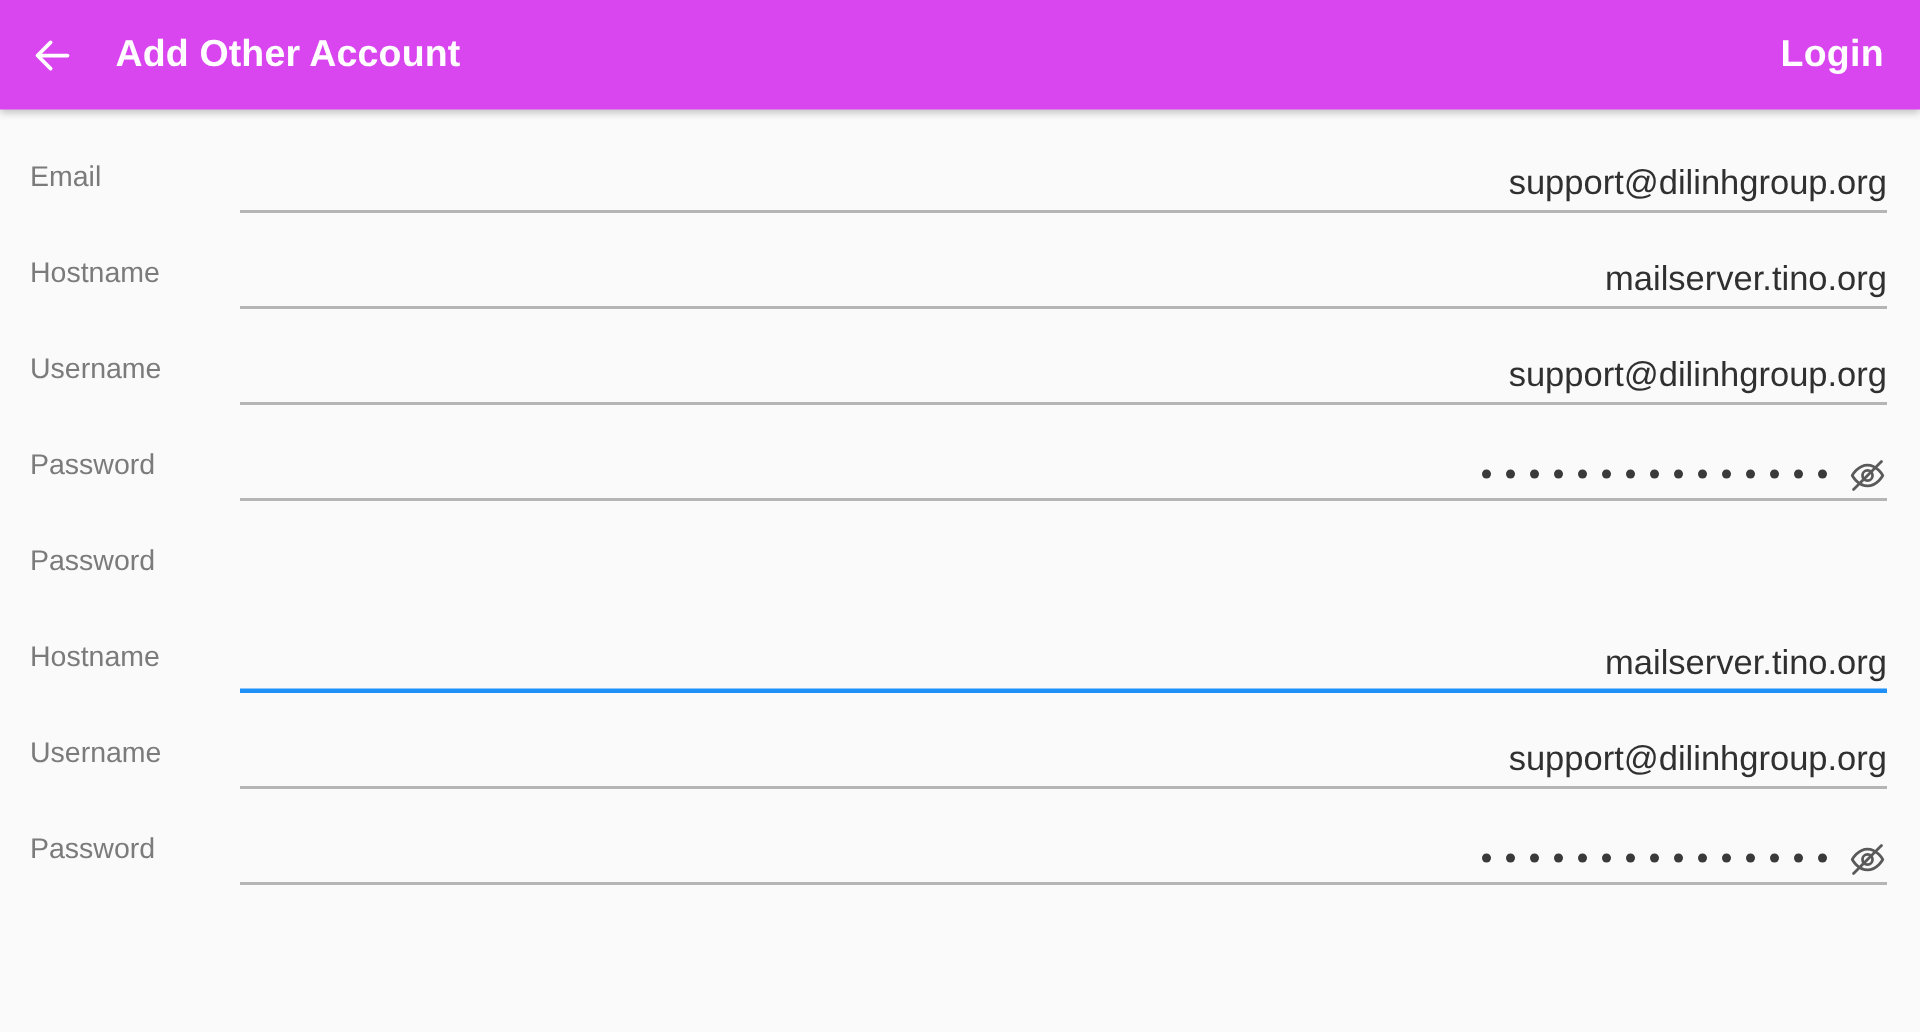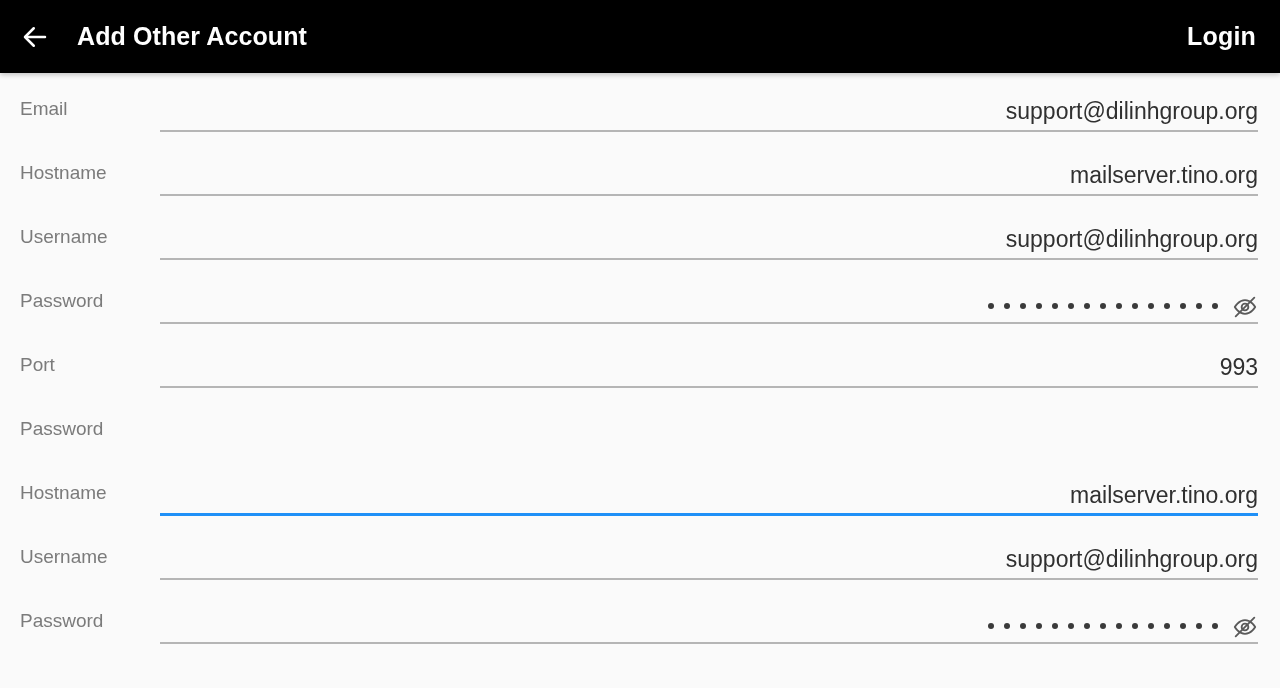--- a/index.html
+++ b/index.html
@@ -12,21 +12,21 @@
     background: #fafafa;
     font-family: "Liberation Sans", sans-serif;
     overflow: hidden;
     -webkit-font-smoothing: antialiased;
   }
 
   
   .appbar {
     position: relative;
     height: 73px;
-    background: #000000;
+    background: #d946ef;
     display: flex;
     align-items: center;
     padding: 0 22px 0 20px;
     box-sizing: border-box;
     box-shadow: 0 2px 5px rgba(0,0,0,0.22);
     z-index: 5;
   }
   .back-btn {
     width: 42px;
     height: 42px;
@@ -53,21 +53,21 @@
     letter-spacing: 0.2px;
     cursor: pointer;
     white-space: nowrap;
     padding: 4px 2px;
   }
 
   
   .form {
     position: relative;
     background: #fafafa;
-    padding-top: 8px;
+    padding-top: 18px;
   }
   .row {
     position: relative;
     height: 64px;
     display: flex;
     align-items: flex-start;
     box-sizing: border-box;
   }
   .row-label {
     position: absolute;
@@ -214,27 +214,20 @@
               <path d="M2.6 12S6 5.6 12 5.6 21.4 12 21.4 12 18 18.4 12 18.4 2.6 12 2.6 12Z"></path>
               <circle cx="12" cy="12" r="3.1"></circle>
               <line x1="3.4" y1="20.6" x2="20.6" y2="3.4"></line>
             </svg>
           </div>
         </div>
         <div class="field-underline"></div>
       </div>
     </div>
     <div class="row">
-      <div class="row-label">Port</div>
-      <div class="field">
-        <div class="field-value">993</div>
-        <div class="field-underline"></div>
-      </div>
-    </div>
-    <div class="row">
       <div class="row-label">Password</div>
     </div>
     <div class="row">
       <div class="row-label">Hostname</div>
       <div class="field focused">
         <div class="field-value">mailserver.tino.org</div>
         <div class="field-underline"></div>
       </div>
     </div>
     <div class="row">

